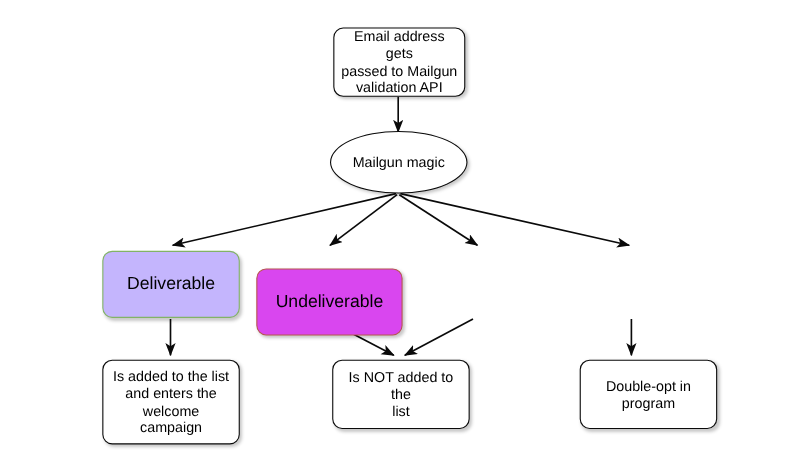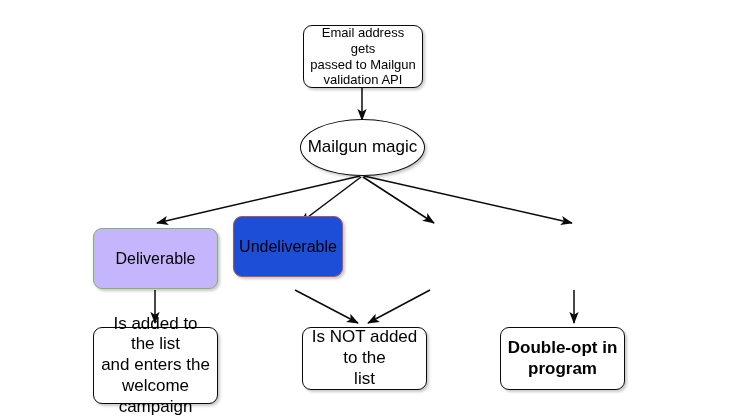--- a/index.html
+++ b/index.html
@@ -55,21 +55,21 @@
     background: #ffffff;
     border: 1.4px solid #0a0a0a;
     box-shadow: 2px 2px 3px rgba(0,0,0,0.22);
   }
   .result {
     border-radius: 9px;
     border-width: 1.4px;
     border-style: solid;
     box-shadow: 2px 2px 3px rgba(0,0,0,0.22);
   }
-  .fs-small { font-size: 17px; }
+  .fs-small { font-size: 13px; }
   .fs-mid   { font-size: 13px; }
   .fs-big   { font-size: 16px; }
 </style>
 </head>
 <body>
 
 <div id="canvas">
 
   <svg id="edges" viewBox="0 0 732 417" width="732" height="417" xmlns="http://www.w3.org/2000/svg">
     <defs>
@@ -98,35 +98,35 @@
   </div>
 
   <div class="node ellipse fs-small" style="left:300px; top:119px; width:125px; height:57px;">
     <span class="lbl">Mailgun magic</span>
   </div>
 
   <div class="node result fs-big" style="left:93px; top:228px; width:125px; height:61px; background:#c4b5fd; border-color:#82b366;">
     <span class="lbl">Deliverable</span>
   </div>
 
-  <div class="node result fs-big" style="left:233px; top:216px; width:110px; height:61px; background:#1d4ed8; border-color:#b85450;">
+  <div class="node result fs-big" style="left:233px; top:244px; width:133px; height:61px; background:#d946ef; border-color:#b85450;">
     <span class="lbl">Undeliverable</span>
   </div>
 
 
 
   <div class="node rrect fs-small" style="left:93px; top:327px; width:125px; height:77px;">
     <span class="lbl">Is added to the list
 and enters the
 welcome campaign</span>
   </div>
 
   <div class="node rrect fs-small" style="left:302px; top:327px; width:125px; height:63px;">
     <span class="lbl">Is NOT added to the
 list</span>
   </div>
 
-  <div class="node rrect fs-small" style="left:500px; top:327px; width:125px; height:63px;font-weight:bold;">
+  <div class="node rrect fs-small" style="left:527px; top:327px; width:125px; height:63px;">
     <span class="lbl">Double-opt in
 program</span>
   </div>
 
 </div>
 
 </body></html>

